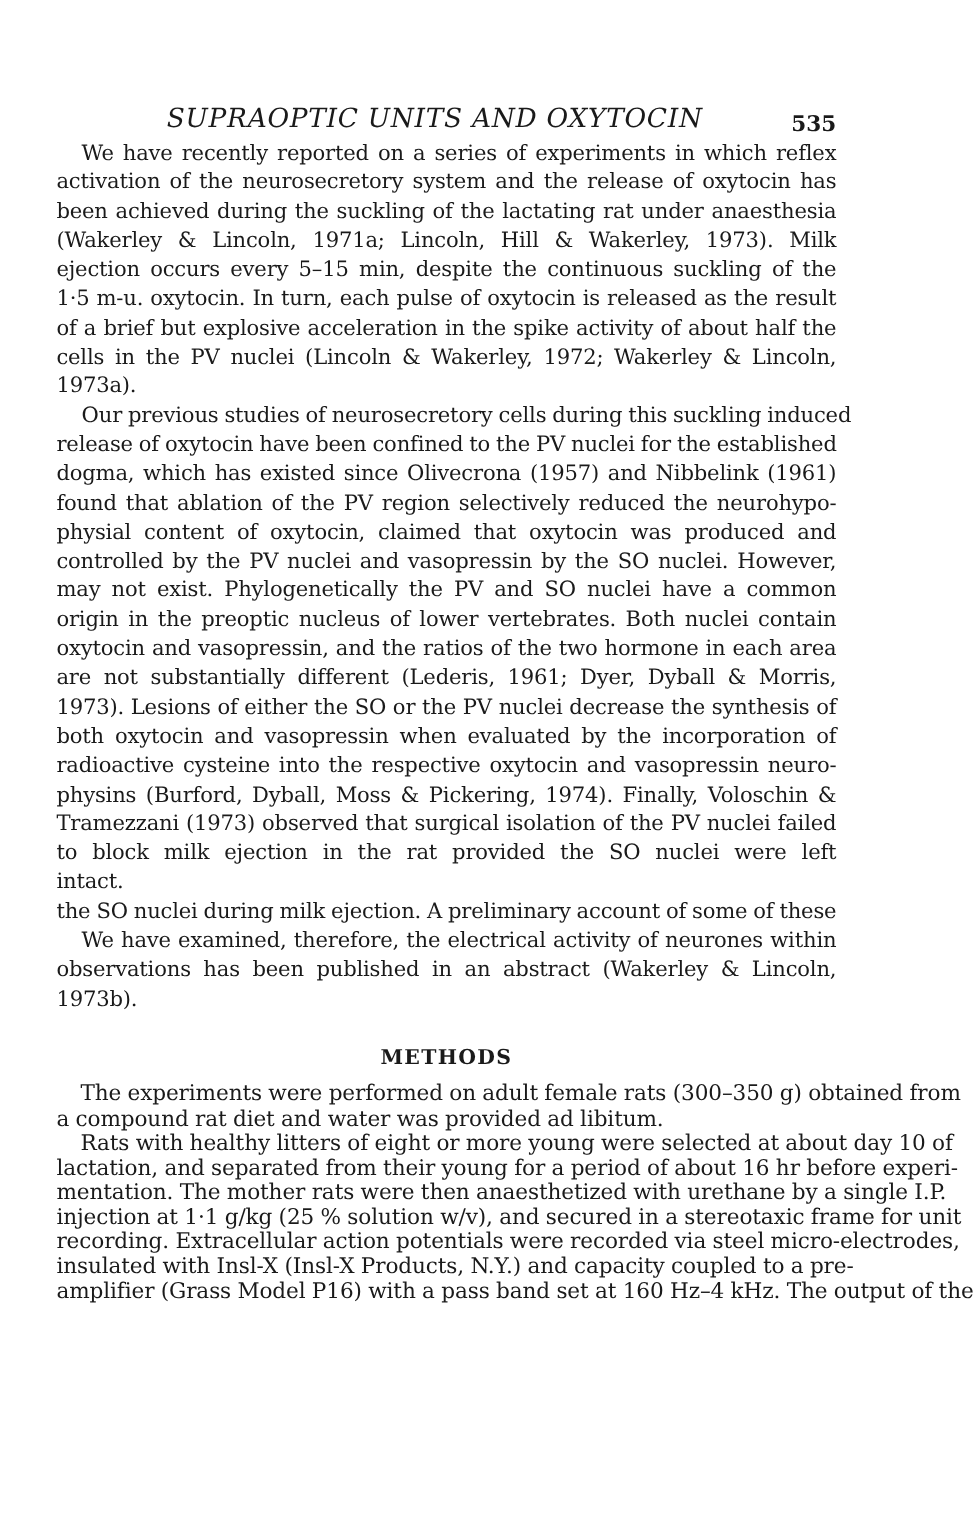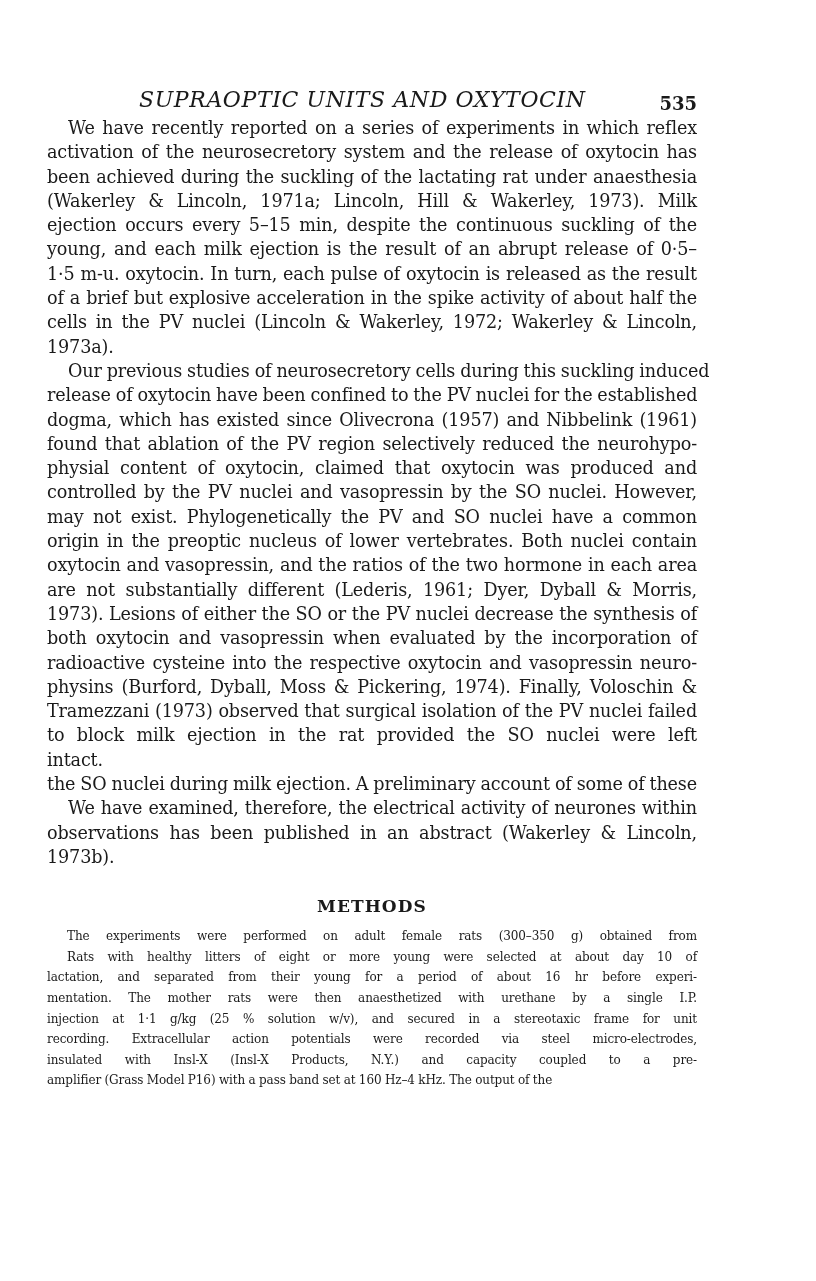--- a/index.html
+++ b/index.html
@@ -7,40 +7,39 @@
   .page { position: absolute; left: 47px; top: 86px; width: 650px; font-family: "DejaVu Serif", "Liberation Serif", serif; }
   .running-head { position: relative; height: 28px; }
   .running-title { position: absolute; left: 92px; top: 0; font-style: italic; font-size: 22px; letter-spacing: 0.6px; line-height: 28px; white-space: nowrap; }
   .page-number { position: absolute; right: 0; top: 4px; font-size: 18px; font-weight: bold; line-height: 28px; }
   .body-text { margin-top: 2px; }
   .para { font-size: 17.6px; line-height: 24.3px; text-align: justify; margin: 0; text-indent: 21px; letter-spacing: -0.15px; word-spacing: -0.5px; }
   .line { display: block; text-align: justify; text-align-last: justify; white-space: nowrap; overflow: visible; }
   .line.last { text-align-last: left; }
   .line.indent { padding-left: 21px; }
   .section-heading { text-align: center; font-size: 17px; font-weight: bold; letter-spacing: 1.1px; margin-top: 27px; margin-bottom: 10px; height: 20px; line-height: 20px; }
-  .small .line { font-size: 12px; line-height: 20.6px; letter-spacing: -0.1px; word-spacing: -0.3px; }
+  .small .line { font-size: 18px; line-height: 20.6px; letter-spacing: -0.1px; word-spacing: -0.3px; }
   .small .line.indent { padding-left: 20px; }
 </style>
 </head>
 <body>
 
 <div class="page">
   <div class="running-head">
     <span class="running-title">SUPRAOPTIC UNITS AND OXYTOCIN</span>
     <span class="page-number">535</span>
   </div>
 
   <div class="body-text">
     <div class="para" style="text-indent: 0px;">
         <span class="line indent">We have recently reported on a series of experiments in which reflex</span>
         <span class="line">activation of the neurosecretory system and the release of oxytocin has</span>
         <span class="line">been achieved during the suckling of the lactating rat under anaesthesia</span>
         <span class="line">(Wakerley &amp; Lincoln, 1971a; Lincoln, Hill &amp; Wakerley, 1973). Milk</span>
         <span class="line">ejection occurs every 5–15 min, despite the continuous suckling of the</span>
-        <span class="line">young, and each milk ejection is the result of an abrupt release of 0·5–</span>
         <span class="line">1·5 m-u. oxytocin. In turn, each pulse of oxytocin is released as the result</span>
         <span class="line">of a brief but explosive acceleration in the spike activity of about half the</span>
         <span class="line">cells in the PV nuclei (Lincoln &amp; Wakerley, 1972; Wakerley &amp; Lincoln,</span>
         <span class="line last">1973a).</span>
       </div>
     <div class="para" style="text-indent: 0px;">
         <span class="line indent">Our previous studies of neurosecretory cells during this suckling induced</span>
         <span class="line">release of oxytocin have been confined to the PV nuclei for the established</span>
         <span class="line">dogma, which has existed since Olivecrona (1957) and Nibbelink (1961)</span>
         <span class="line">found that ablation of the PV region selectively reduced the neurohypo-</span>
@@ -64,20 +63,21 @@
         <span class="line">observations has been published in an abstract (Wakerley &amp; Lincoln,</span>
         <span class="line last">1973b).</span>
       </div>
   </div>
 
   <div class="section-heading">METHODS</div>
 
   <div class="body-text small">
     <div class="para" style="text-indent: 0px;">
         <span class="line indent">The experiments were performed on adult female rats (300–350 g) obtained from</span>
+        <span class="line last">a compound rat diet and water was provided ad libitum.</span>
       </div>
     <div class="para" style="text-indent: 0px;">
         <span class="line indent">Rats with healthy litters of eight or more young were selected at about day 10 of</span>
         <span class="line">lactation, and separated from their young for a period of about 16 hr before experi-</span>
         <span class="line">mentation. The mother rats were then anaesthetized with urethane by a single I.P.</span>
         <span class="line">injection at 1·1 g/kg (25 % solution w/v), and secured in a stereotaxic frame for unit</span>
         <span class="line">recording. Extracellular action potentials were recorded via steel micro-electrodes,</span>
         <span class="line">insulated with Insl-X (Insl-X Products, N.Y.) and capacity coupled to a pre-</span>
         <span class="line last">amplifier (Grass Model P16) with a pass band set at 160 Hz–4 kHz. The output of the</span>
       </div>

